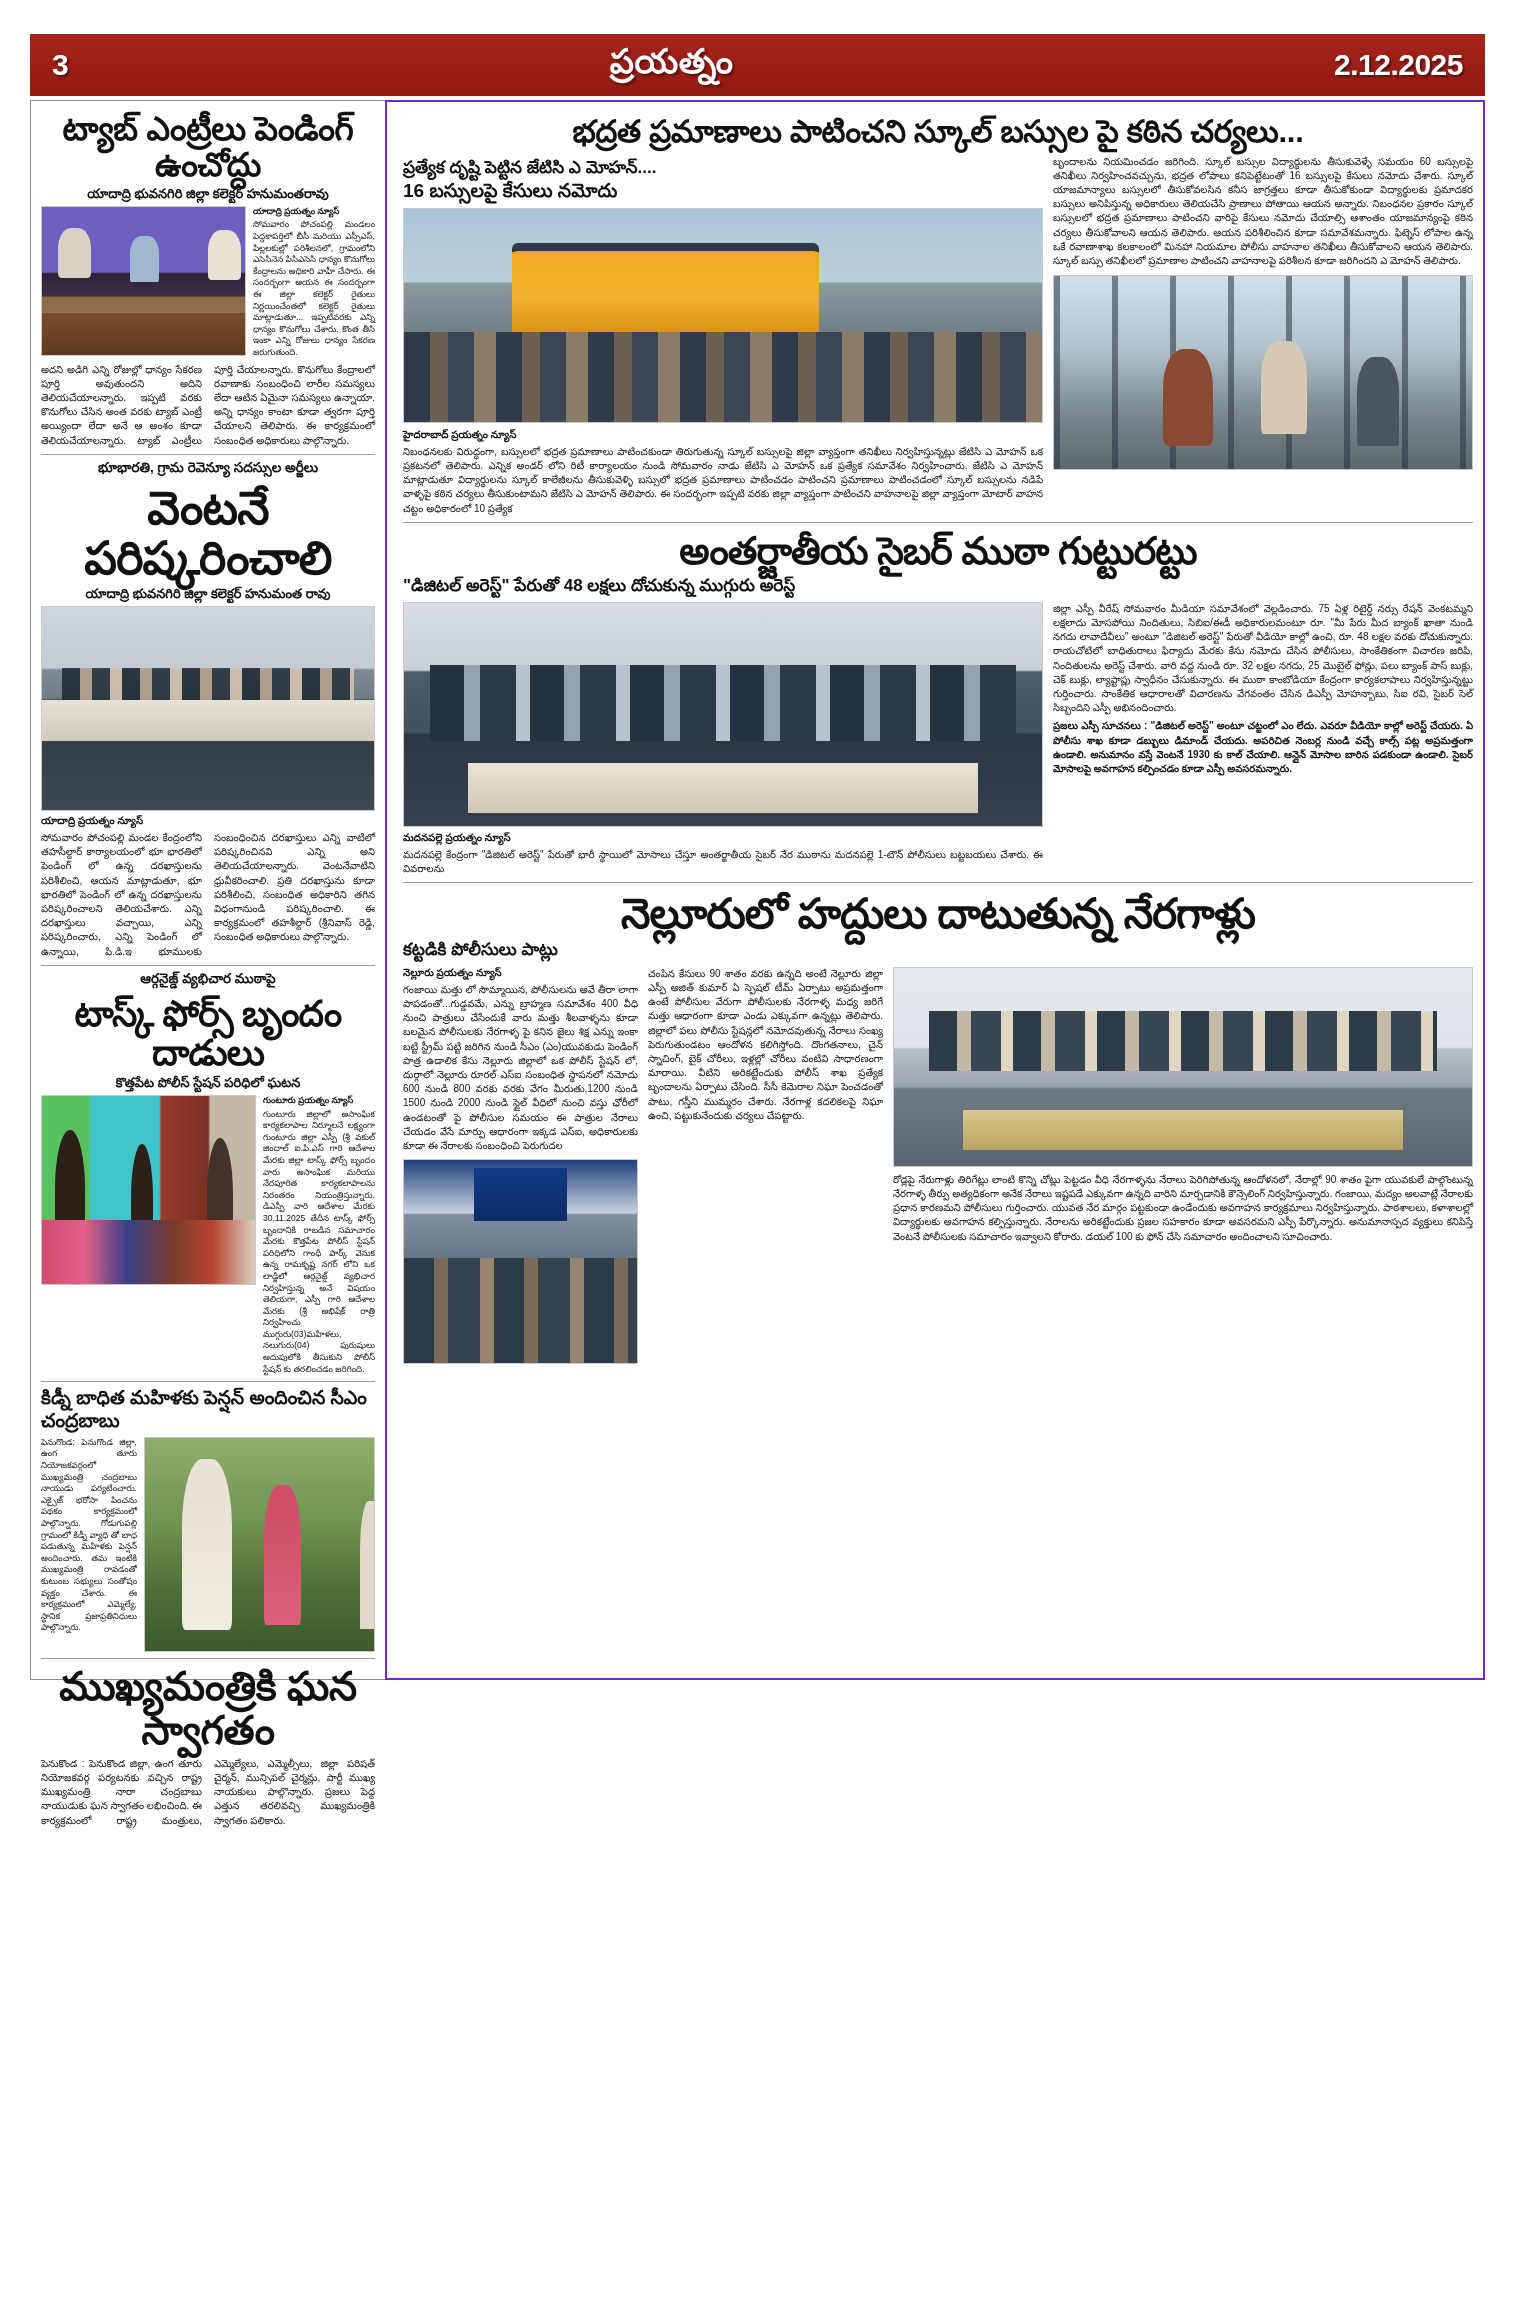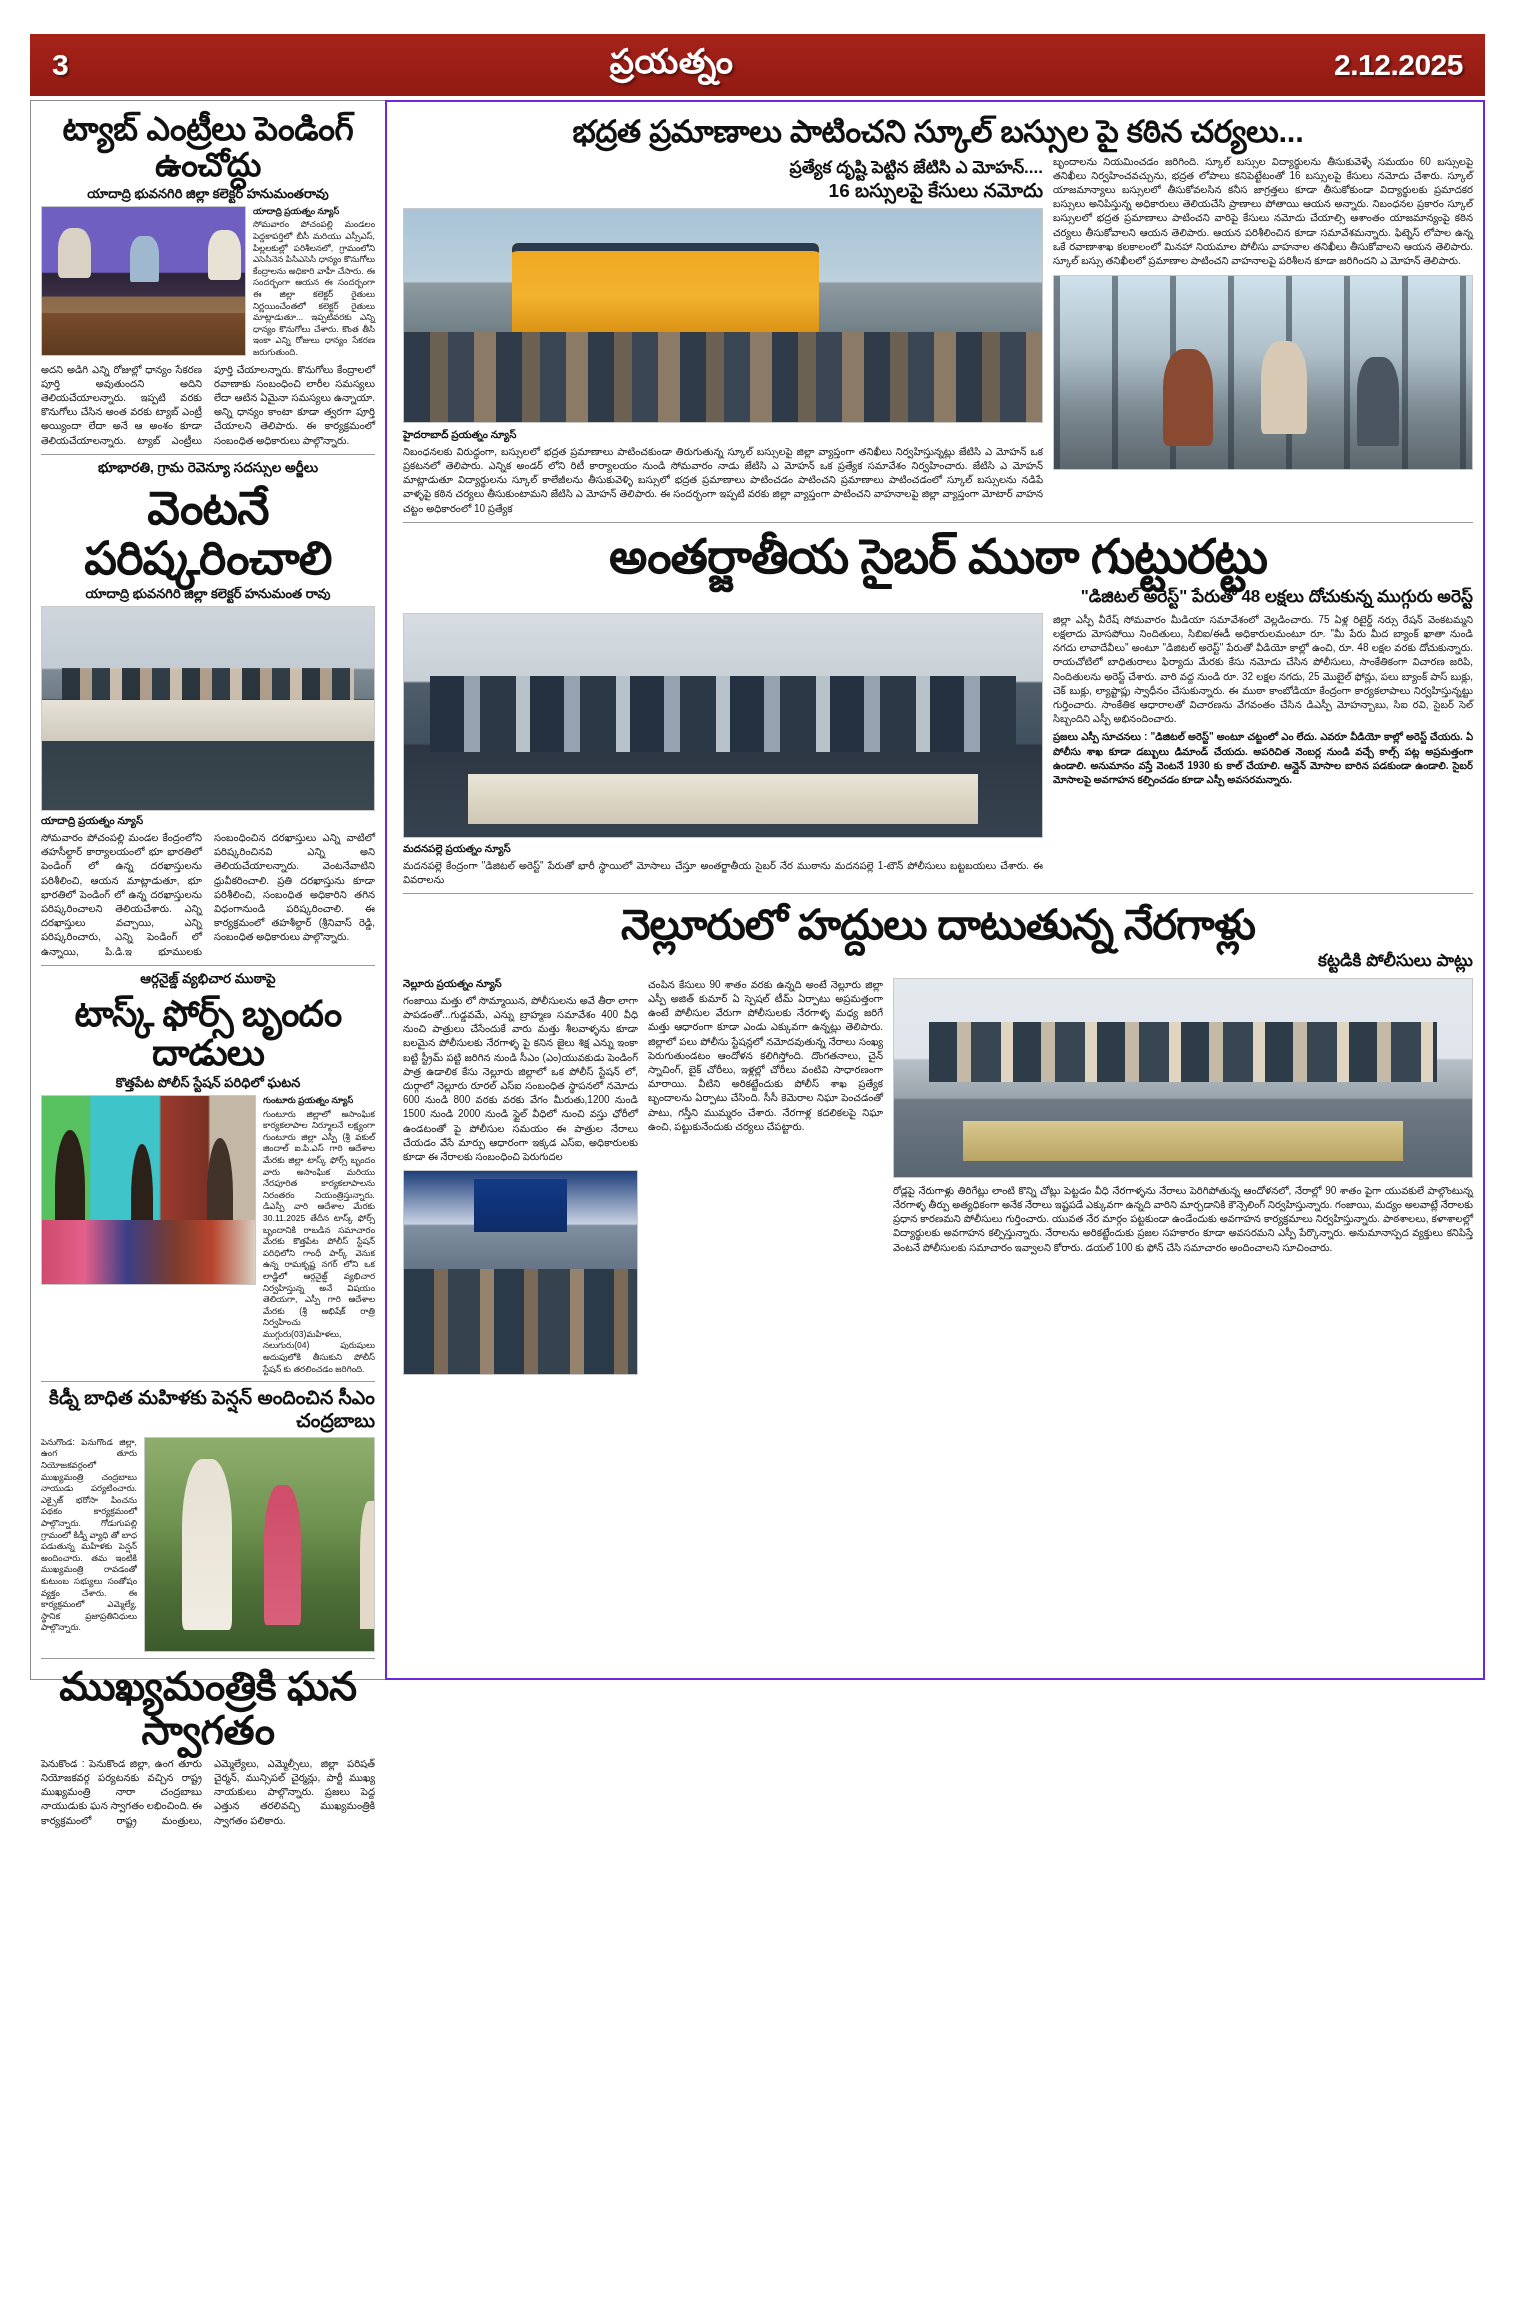--- a/index.html
+++ b/index.html
@@ -78,40 +78,40 @@
     font-size: 31px;
     font-weight: bold;
     text-align: center;
     line-height: 1.18;
     letter-spacing: -.3px;
     margin: 6px 0 2px 0;
   }
   .hl-md {
     font-size: 21px;
     font-weight: bold;
-    text-align: right;
+    text-align: left;
     line-height: 1.2;
     margin: 3px 0 2px 0;
   }
   .kicker {
     font-size: 13.5px;
     font-weight: bold;
     text-align: center;
     line-height: 1.25;
     margin: 2px 0 3px 0;
   }
   .subhead {
     font-size: 13px;
     font-weight: bold;
     text-align: center;
     line-height: 1.25;
     margin: 1px 0 4px 0;
   }
   .hl-huge {
-    font-size: 48px;
+    font-size: 38px;
     font-weight: bold;
     text-align: center;
     line-height: 1.1;
     letter-spacing: -1px;
     margin: 8px 0 2px 0;
   }
   .hl-huge2 {
     font-size: 40px;
     font-weight: bold;
     text-align: center;

